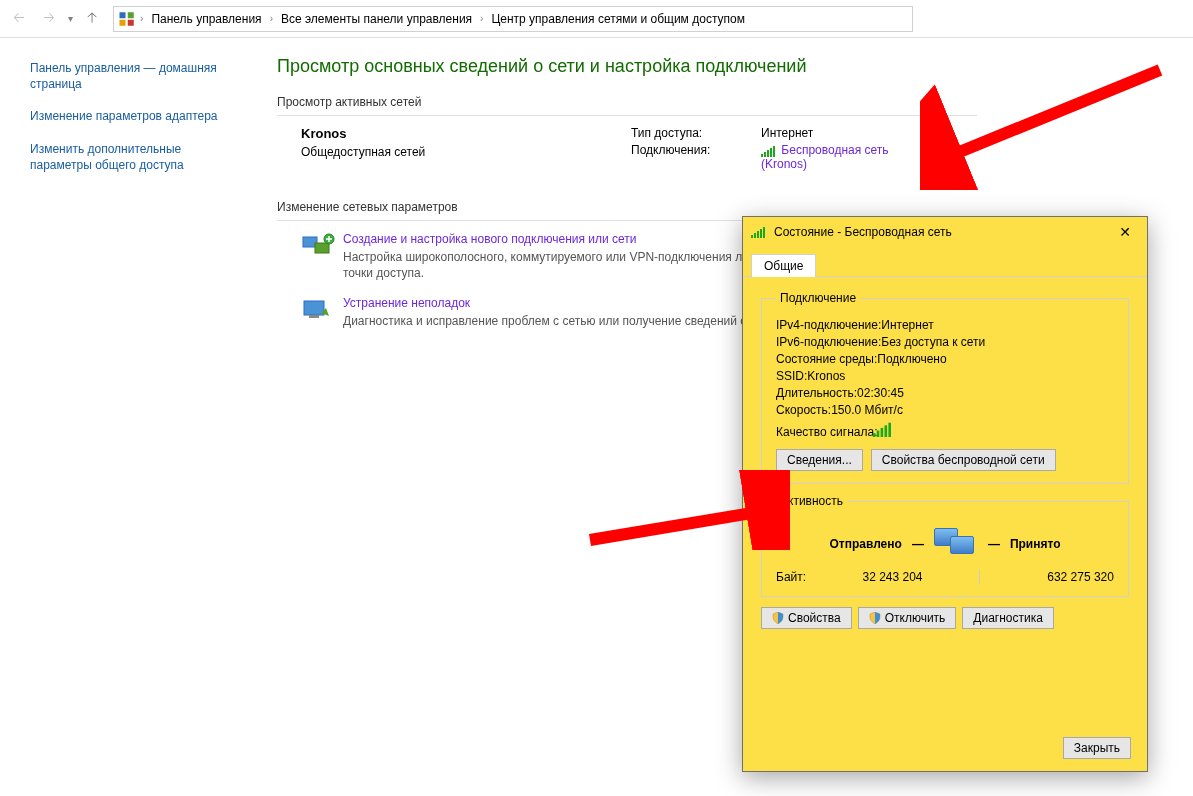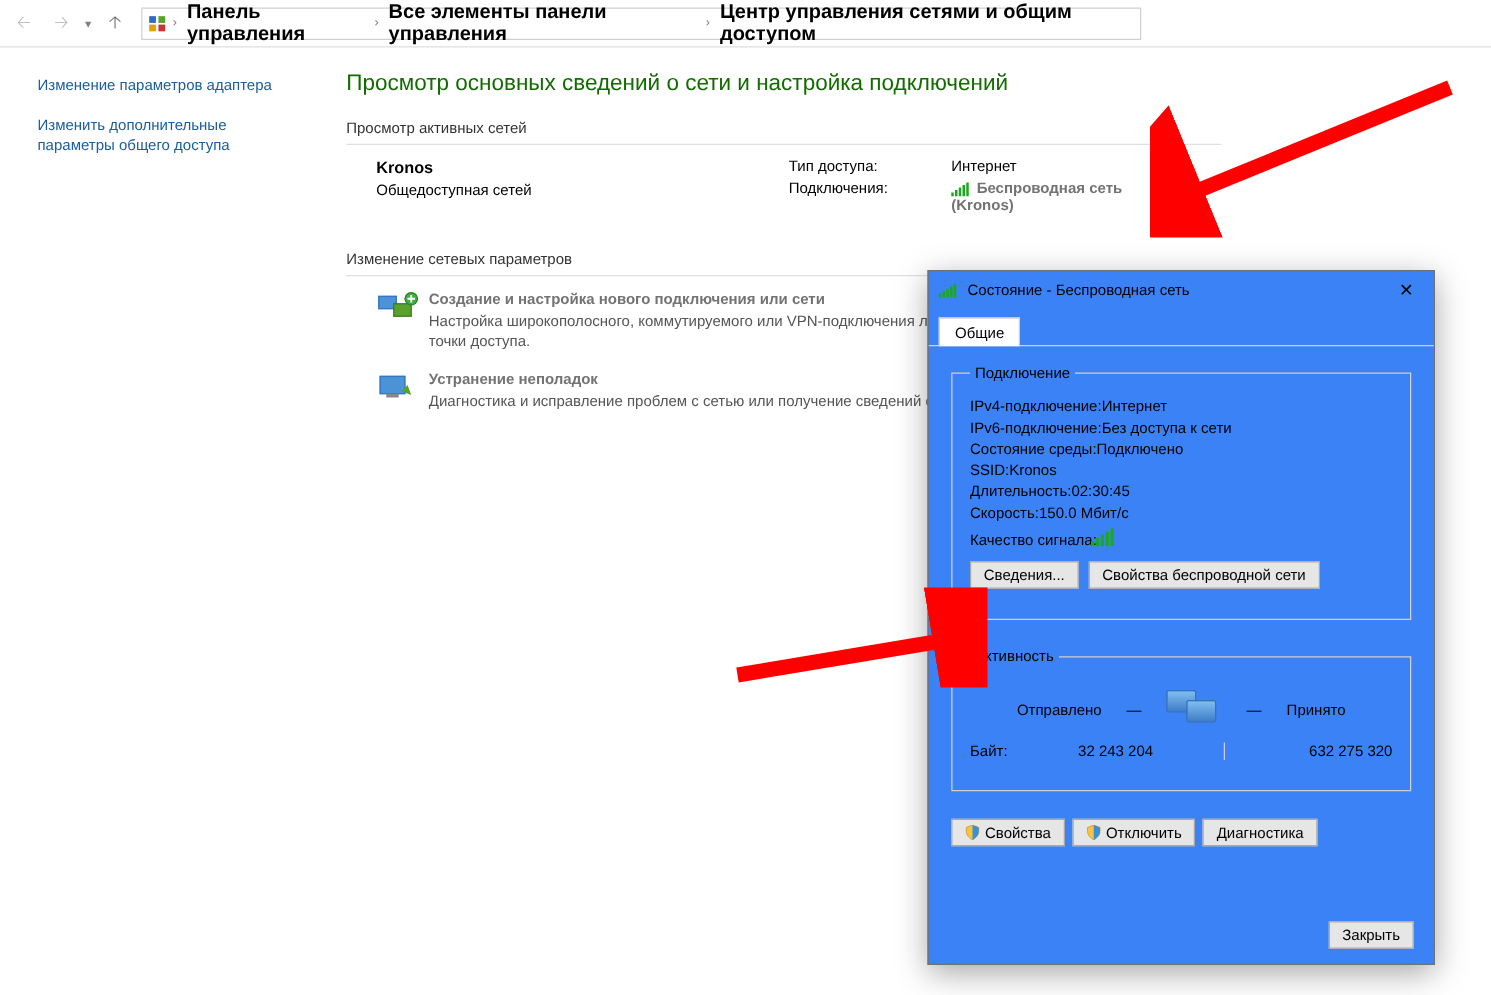--- a/index.html
+++ b/index.html
@@ -3,62 +3,62 @@
 <meta charset="utf-8">
 <style>
   * { box-sizing: border-box; font-family: "Segoe UI", Tahoma, sans-serif; }
   body { margin:0; width:1193px; height:796px; background:#fff; font-size:12px; color:#000; overflow:hidden; position:relative;}
   
   .toolbar { height:38px; border-bottom:1px solid #e0e0e0; display:flex; align-items:center; padding:0 6px; gap:4px;}
   .navbtn { width:26px; height:26px; display:flex; align-items:center; justify-content:center; color:#707070; font-size:14px; border-radius:2px; cursor:default;}
   .navbtn.disabled { color:#c0c0c0; }
   .chev { font-size:10px; padding:0 2px; color:#808080;}
   .breadcrumb { display:flex; align-items:center; gap:2px; margin-left:4px; border:1px solid #d0d0d0; height:26px; padding:0 6px 0 4px; flex:1; max-width:800px;}
-  .breadcrumb .seg { padding:0 4px; font-size:16px; cursor:pointer;font-weight:bold;}
+  .breadcrumb .seg { padding:0 4px; font-size:12px; cursor:pointer;}
   .breadcrumb .sep { color:#808080; font-size:10px; padding:0 2px;}
   
   .body { display:flex; position:relative;}
   .sidebar { width:255px; padding:22px 16px 10px 30px;}
   .sidelink { color:#1a5ea0; font-size:12px; line-height:1.35; margin-bottom:16px; cursor:pointer;}
   .content { flex:1; padding:14px 33px 10px 22px; position:relative;}
   .heading { color:#126c00; font-size:18px; margin:4px 0 18px 0; font-weight:400;}
   .section-title { font-size:12px; color:#333; margin:0 0 10px 0; padding-bottom:6px; border-bottom:1px solid #e0e0e0; width:700px;}
   .network-row { display:flex; margin:8px 0 26px 24px; width:680px;}
   .nw-left { flex:1;}
   .nw-name { font-weight:600; font-size:13px; margin-bottom:4px;}
   .nw-type { font-size:12px;}
   .nw-right { width:350px; font-size:12px;}
   .kv { display:flex; margin-bottom:3px;}
   .kv .k{ width:130px;}
   .kv .v{ flex:1;}
-  .link { color:#737373; cursor:pointer;font-weight:bold;}
+  .link { color:#6d28d9; cursor:pointer;}
   .wifi-icon { display:inline-block; width:14px; height:12px; position:relative; vertical-align:middle; margin-right:3px;}
   .wifi-icon span{ position:absolute; bottom:0; width:2px; background:#1ca81c;}
   .wifi-icon span:nth-child(1){left:0;height:3px;}
   .wifi-icon span:nth-child(2){left:3px;height:5px;}
   .wifi-icon span:nth-child(3){left:6px;height:7px;}
   .wifi-icon span:nth-child(4){left:9px;height:9px;}
   .wifi-icon span:nth-child(5){left:12px;height:11px;}
   .action-row { display:flex; margin:8px 0 14px 24px; width:660px;}
   .action-icon { width:36px; height:32px; flex-shrink:0; margin-right:6px; }
   .action-txt .t{ margin-top:1px;}
   .desc { color:#555; font-size:12px; margin-top:3px; line-height:1.35;}
   
-  .dialog { position:absolute; left:742px; top:216px; width:406px; height:556px; background:#3b82f6; border:1px solid #707070; box-shadow:0 6px 24px rgba(0,0,0,0.35);}
+  .dialog { position:absolute; left:742px; top:216px; width:406px; height:556px; background:#fde047; border:1px solid #707070; box-shadow:0 6px 24px rgba(0,0,0,0.35);}
   .dlg-title { height:30px; display:flex; align-items:center; padding:0 8px; font-size:12px;}
   .dlg-close { position:absolute; right:0; top:0; width:44px; height:30px; display:flex; align-items:center; justify-content:center; font-size:14px; cursor:pointer;}
   .tab-strip { display:flex; padding:6px 8px 0 8px; border-bottom:1px solid #d0d0d0;}
   .tab { padding:4px 12px; border:1px solid #d0d0d0; border-bottom:none; margin-right:2px; background:#fff; position:relative; top:1px; font-size:12px; cursor:pointer;}
   .dlg-body { padding:14px 18px 12px 18px; font-size:12px;}
-  fieldset { border:1px solid #d0d0d0; margin:0 0 22px 0; padding:10px 14px 24px 14px;}
+  fieldset { border:1px solid #d0d0d0; margin:0 0 10px 0; padding:10px 14px 12px 14px;}
   legend { padding:0 4px; font-size:12px;}
   .frow { display:flex; margin:3px 0; font-size:12px;}
   .btn { background:#e6e6e6; border:1px solid #a9a9a9; padding:3px 10px; font-size:12px; cursor:pointer; display:inline-flex; align-items:center; gap:4px;}
   .btn-row{ margin-top:10px; display:flex; gap:8px;}
-  .activity { display:flex; align-items:center; justify-content:center; gap:20px; margin:8px 0 4px 0;}
+  .activity { display:flex; align-items:center; justify-content:center; gap:10px; margin:8px 0 4px 0;font-weight:bold;}
   .bytes-row{ display:flex; justify-content:space-between; margin-top:8px; font-size:12px;}
   .dlg-footer { position:absolute; bottom:10px; left:18px; right:18px; display:flex; gap:6px;}
   .shield { display:inline-block; width:12px; height:12px; vertical-align:middle;}
   
   .arrow { position:absolute; z-index:50;}
   
   .pcs { width:44px; height:36px; position:relative;}
   .pcs .mon{ position:absolute; width:24px; height:18px; background:linear-gradient(#7fbef0,#407dc9); border:1px solid #3a72b8; border-radius:2px;}
   .pcs .mon.a{ left:0; top:2px;}
   .pcs .mon.b{ left:16px; top:10px;}
@@ -84,20 +84,21 @@
     <span class="sep">›</span>
     <span class="seg">Все элементы панели управления</span>
     <span class="sep">›</span>
     <span class="seg">Центр управления сетями и общим доступом</span>
   </div>
 </div>
 
 <div class="body">
 
   <div class="sidebar">
+    <div class="sidelink">Панель управления — домашняя страница</div>
     <div class="sidelink">Изменение параметров адаптера</div>
     <div class="sidelink">Изменить дополнительные параметры общего доступа</div>
   </div>
 
   <div class="content">
     <div class="heading">Просмотр основных сведений о сети и настройка подключений</div>
 
     <div class="section-title">Просмотр активных сетей</div>
 
     <div class="network-row">

